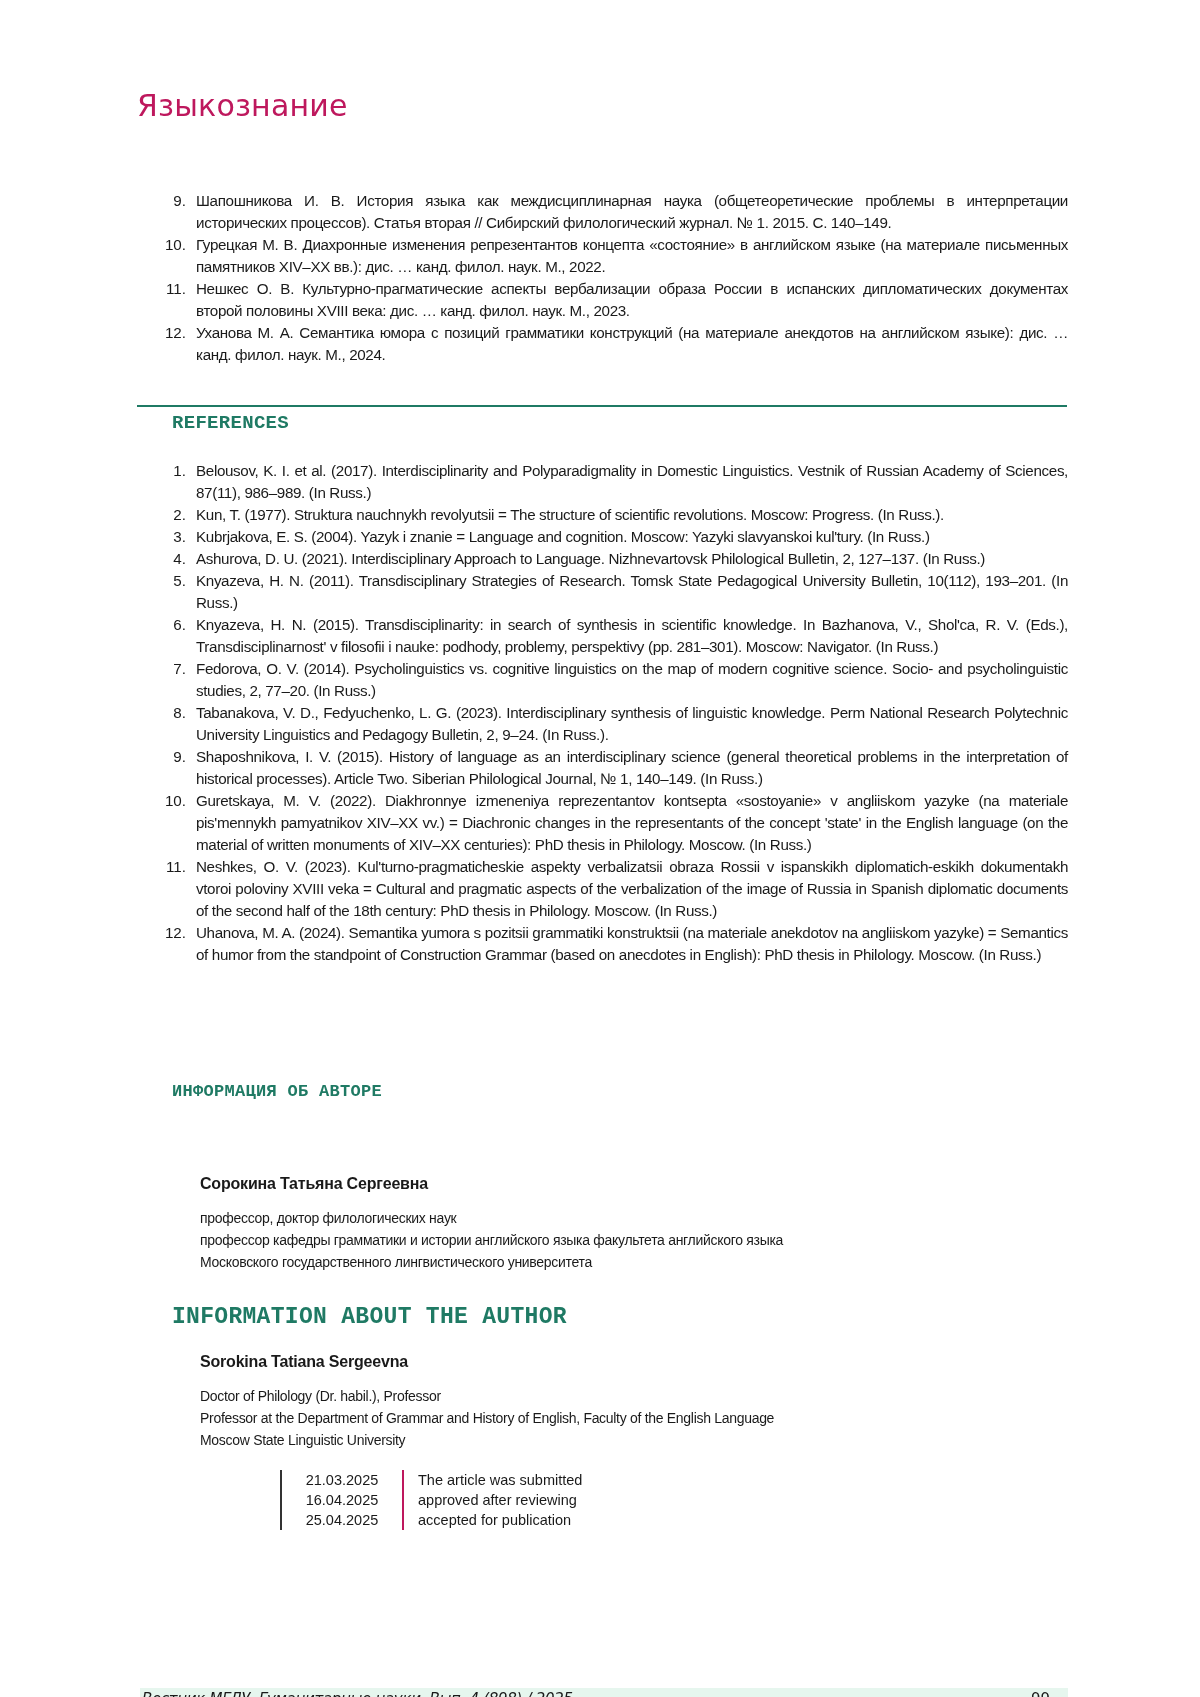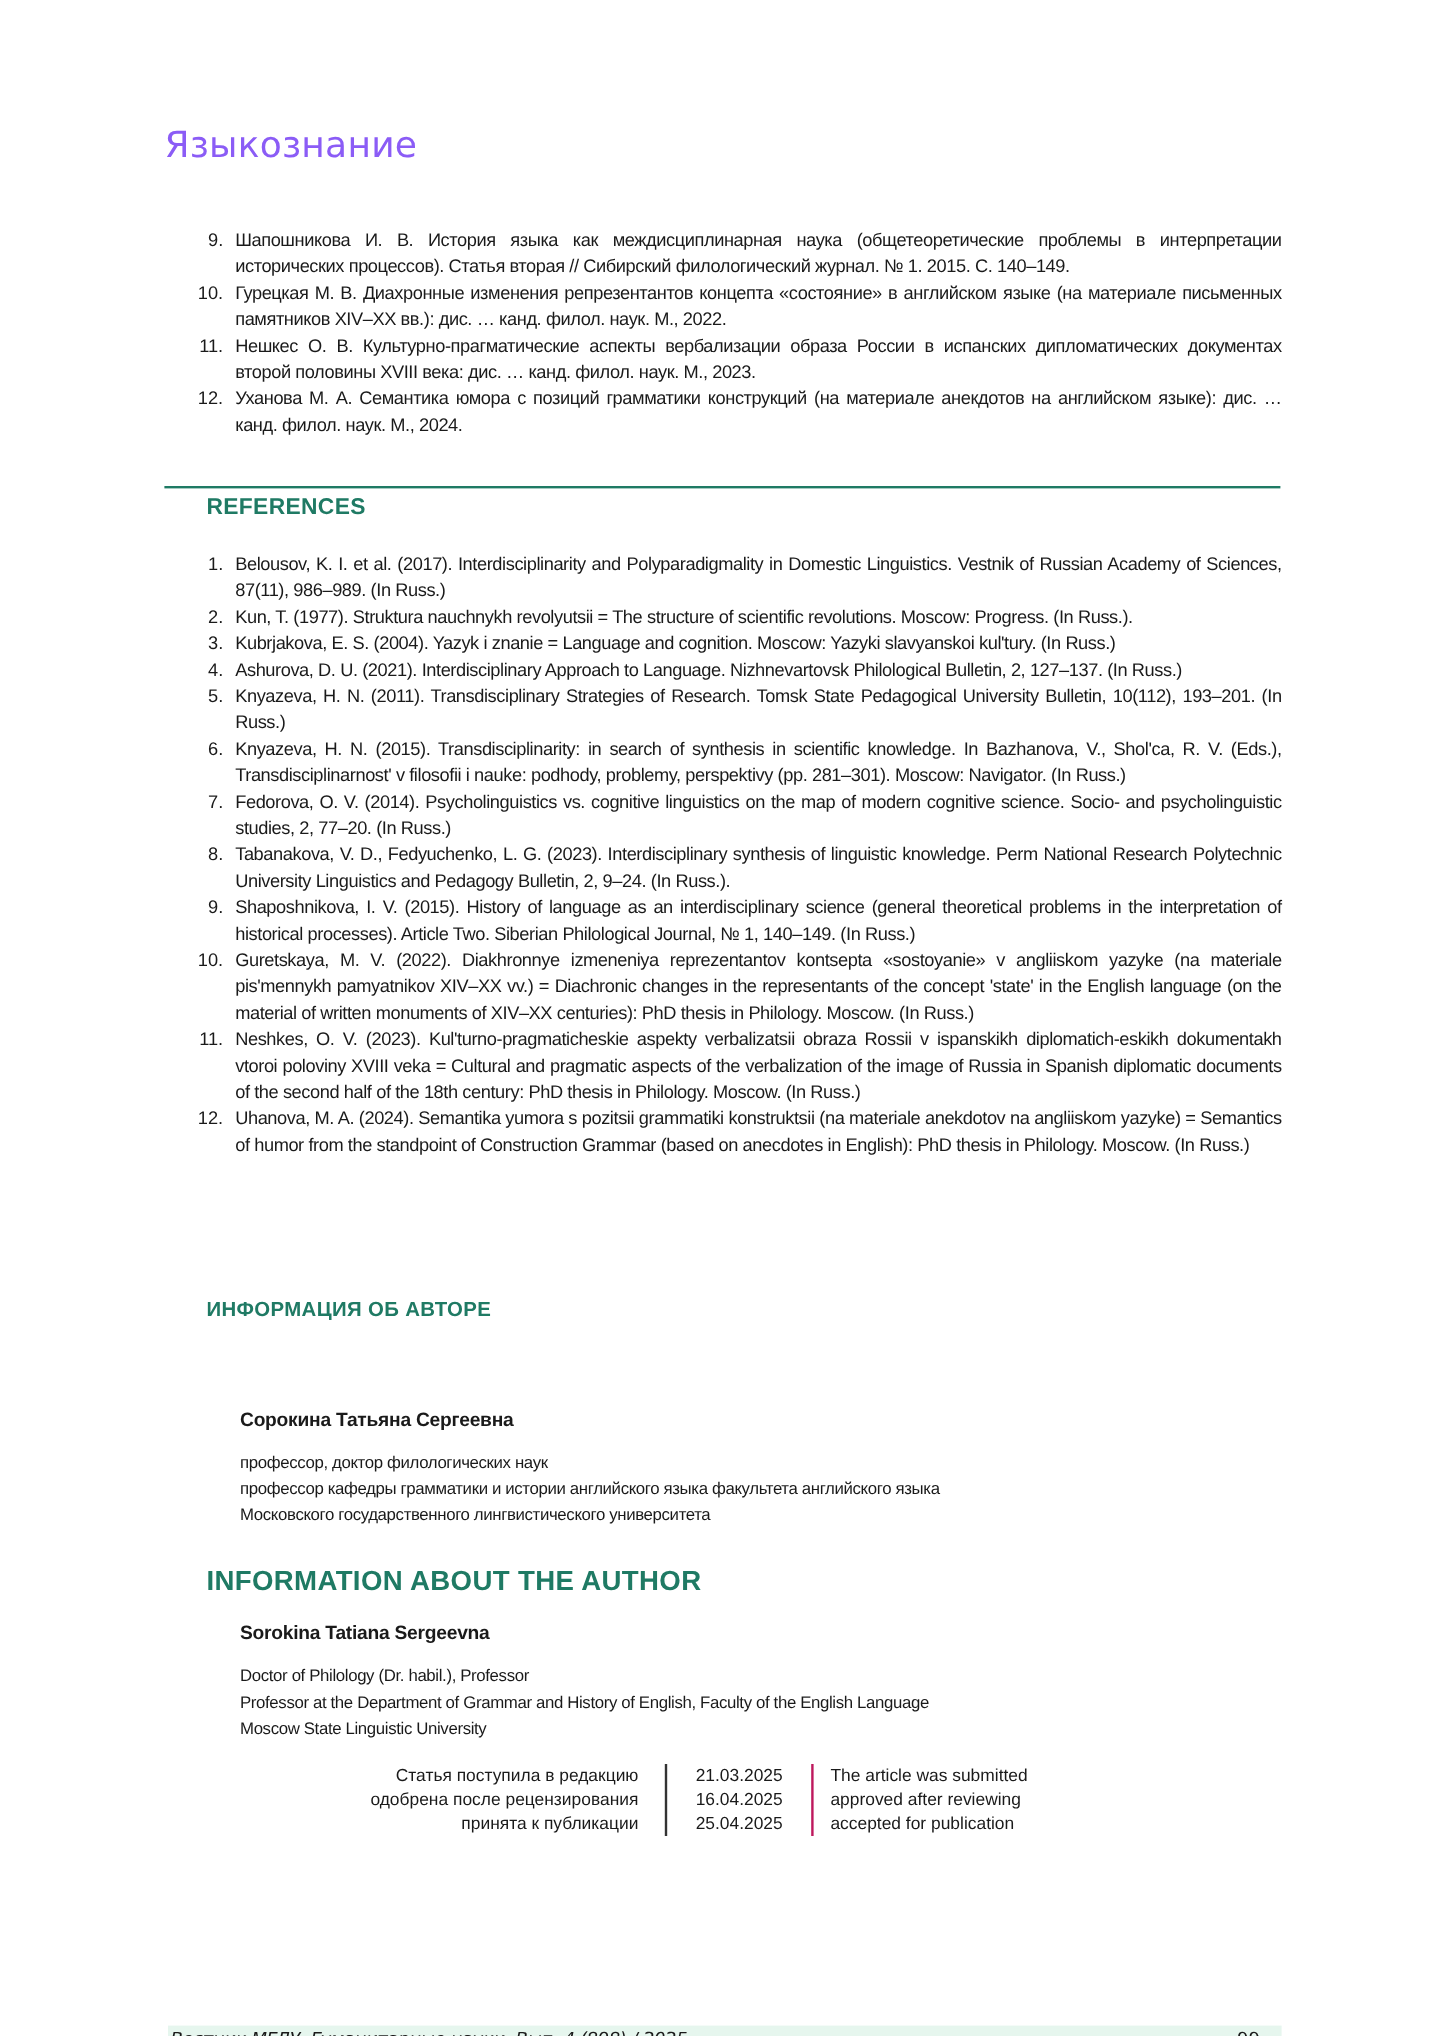--- a/index.html
+++ b/index.html
@@ -1,27 +1,27 @@
 <!DOCTYPE html>
 <html><head>
 <meta charset="utf-8">
 <style>
   html, body { margin: 0; padding: 0; background: #ffffff; }
   body { width: 1200px; height: 1697px; position: relative; overflow: hidden;
          font-family: "Liberation Sans", sans-serif; color: #1a1a1a; }
-  .section-title { position: absolute; left: 137px; top: 84px; font-size: 30px;
-         color: #8b5cf6; font-family: "DejaVu Sans", sans-serif; font-weight: normal; letter-spacing: 0.2px; }
+  .section-title { position: absolute; left: 137px; top: 68px; font-size: 30px;
+         color: #be185d; font-family: "DejaVu Sans", sans-serif; font-weight: normal; letter-spacing: 0.2px; }
   .ref-list { position: absolute; left: 150px; width: 918px; margin: 0; padding: 0; list-style: none; }
   .ref-item { display: flex; font-size: 15.2px; line-height: 22px; text-align: justify; }
   .ref-num { width: 46px; flex: 0 0 46px; text-align: right; padding-right: 10px; box-sizing: border-box; }
   .ref-text { flex: 1; font-family: "Liberation Sans Narrow", "Liberation Sans", sans-serif; letter-spacing: -0.35px; }
   .ru-list { top: 190px; }
   .divider { position: absolute; left: 137px; top: 405px; width: 930px; height: 2px; background: #1f7a64; }
   .h2 { position: absolute; left: 172px; font-weight: bold; color: #1f7a64;
-        font-family: Liberation Sans, sans-serif; letter-spacing: 0.3px; }
+        font-family: Liberation Mono, monospace; letter-spacing: 0.3px; }
   .refs-h { top: 412px; font-size: 19px; }
   .en-list { top: 460px; }
   .info-ru-h { top: 1082px; font-size: 17px; }
   .info-en-h { top: 1304px; font-size: 23px; }
   .author-block { position: absolute; left: 200px; width: 800px; font-size: 14px; line-height: 22px; letter-spacing: -0.3px; }
   .author-name { font-weight: bold; font-size: 16px; margin-bottom: 12px; letter-spacing: -0.2px; }
   .ru-author { top: 1173px; }
   .en-author { top: 1351px; }
   .dates { position: absolute; top: 1470px; left: 280px; width: 620px; display: flex; font-size: 14.5px; line-height: 20px; }
   .dates .col { display: flex; flex-direction: column; }
@@ -123,25 +123,20 @@
 
 <h2 class="h2 info-en-h" style="margin:0">INFORMATION ABOUT THE AUTHOR</h2>
 <div class="author-block en-author">
   <div class="author-name">Sorokina Tatiana Sergeevna</div>
   <div>Doctor of Philology (Dr. habil.), Professor</div>
   <div>Professor at the Department of Grammar and History of English, Faculty of the English Language</div>
   <div>Moscow State Linguistic University</div>
 </div>
 
 <div class="dates">
-  <div class="col c1">
-    <span>Статья поступила в редакцию</span>
-    <span>одобрена после рецензирования</span>
-    <span>принята к публикации</span>
-  </div>
   <div class="col c2">
     <span>21.03.2025</span>
     <span>16.04.2025</span>
     <span>25.04.2025</span>
   </div>
   <div class="col c3">
     <span>The article was submitted</span>
     <span>approved after reviewing</span>
     <span>accepted for publication</span>
   </div>

